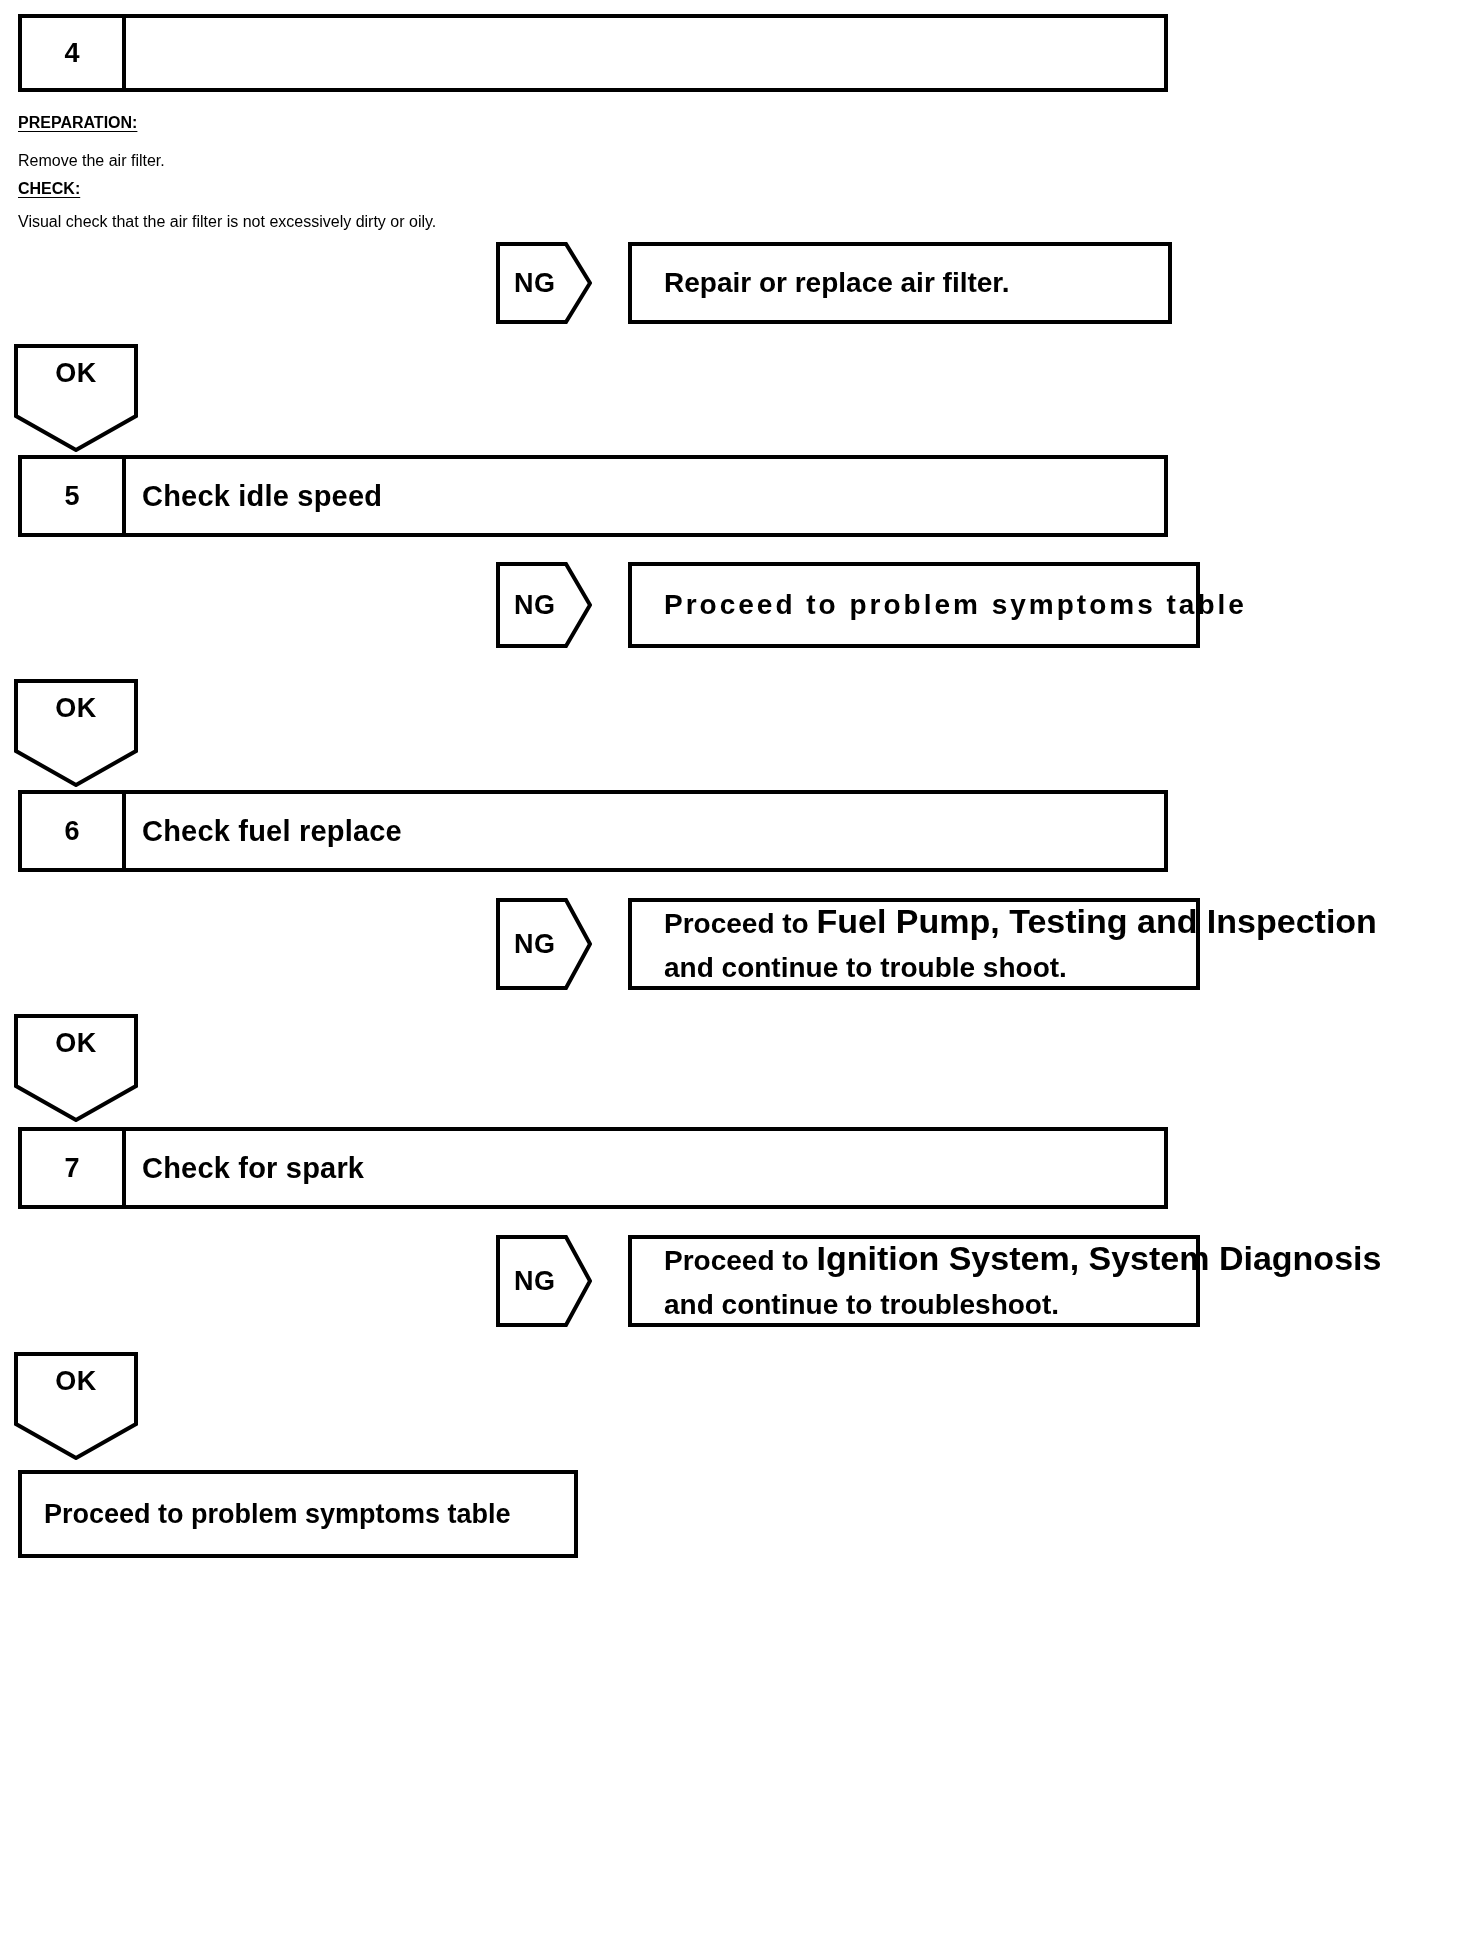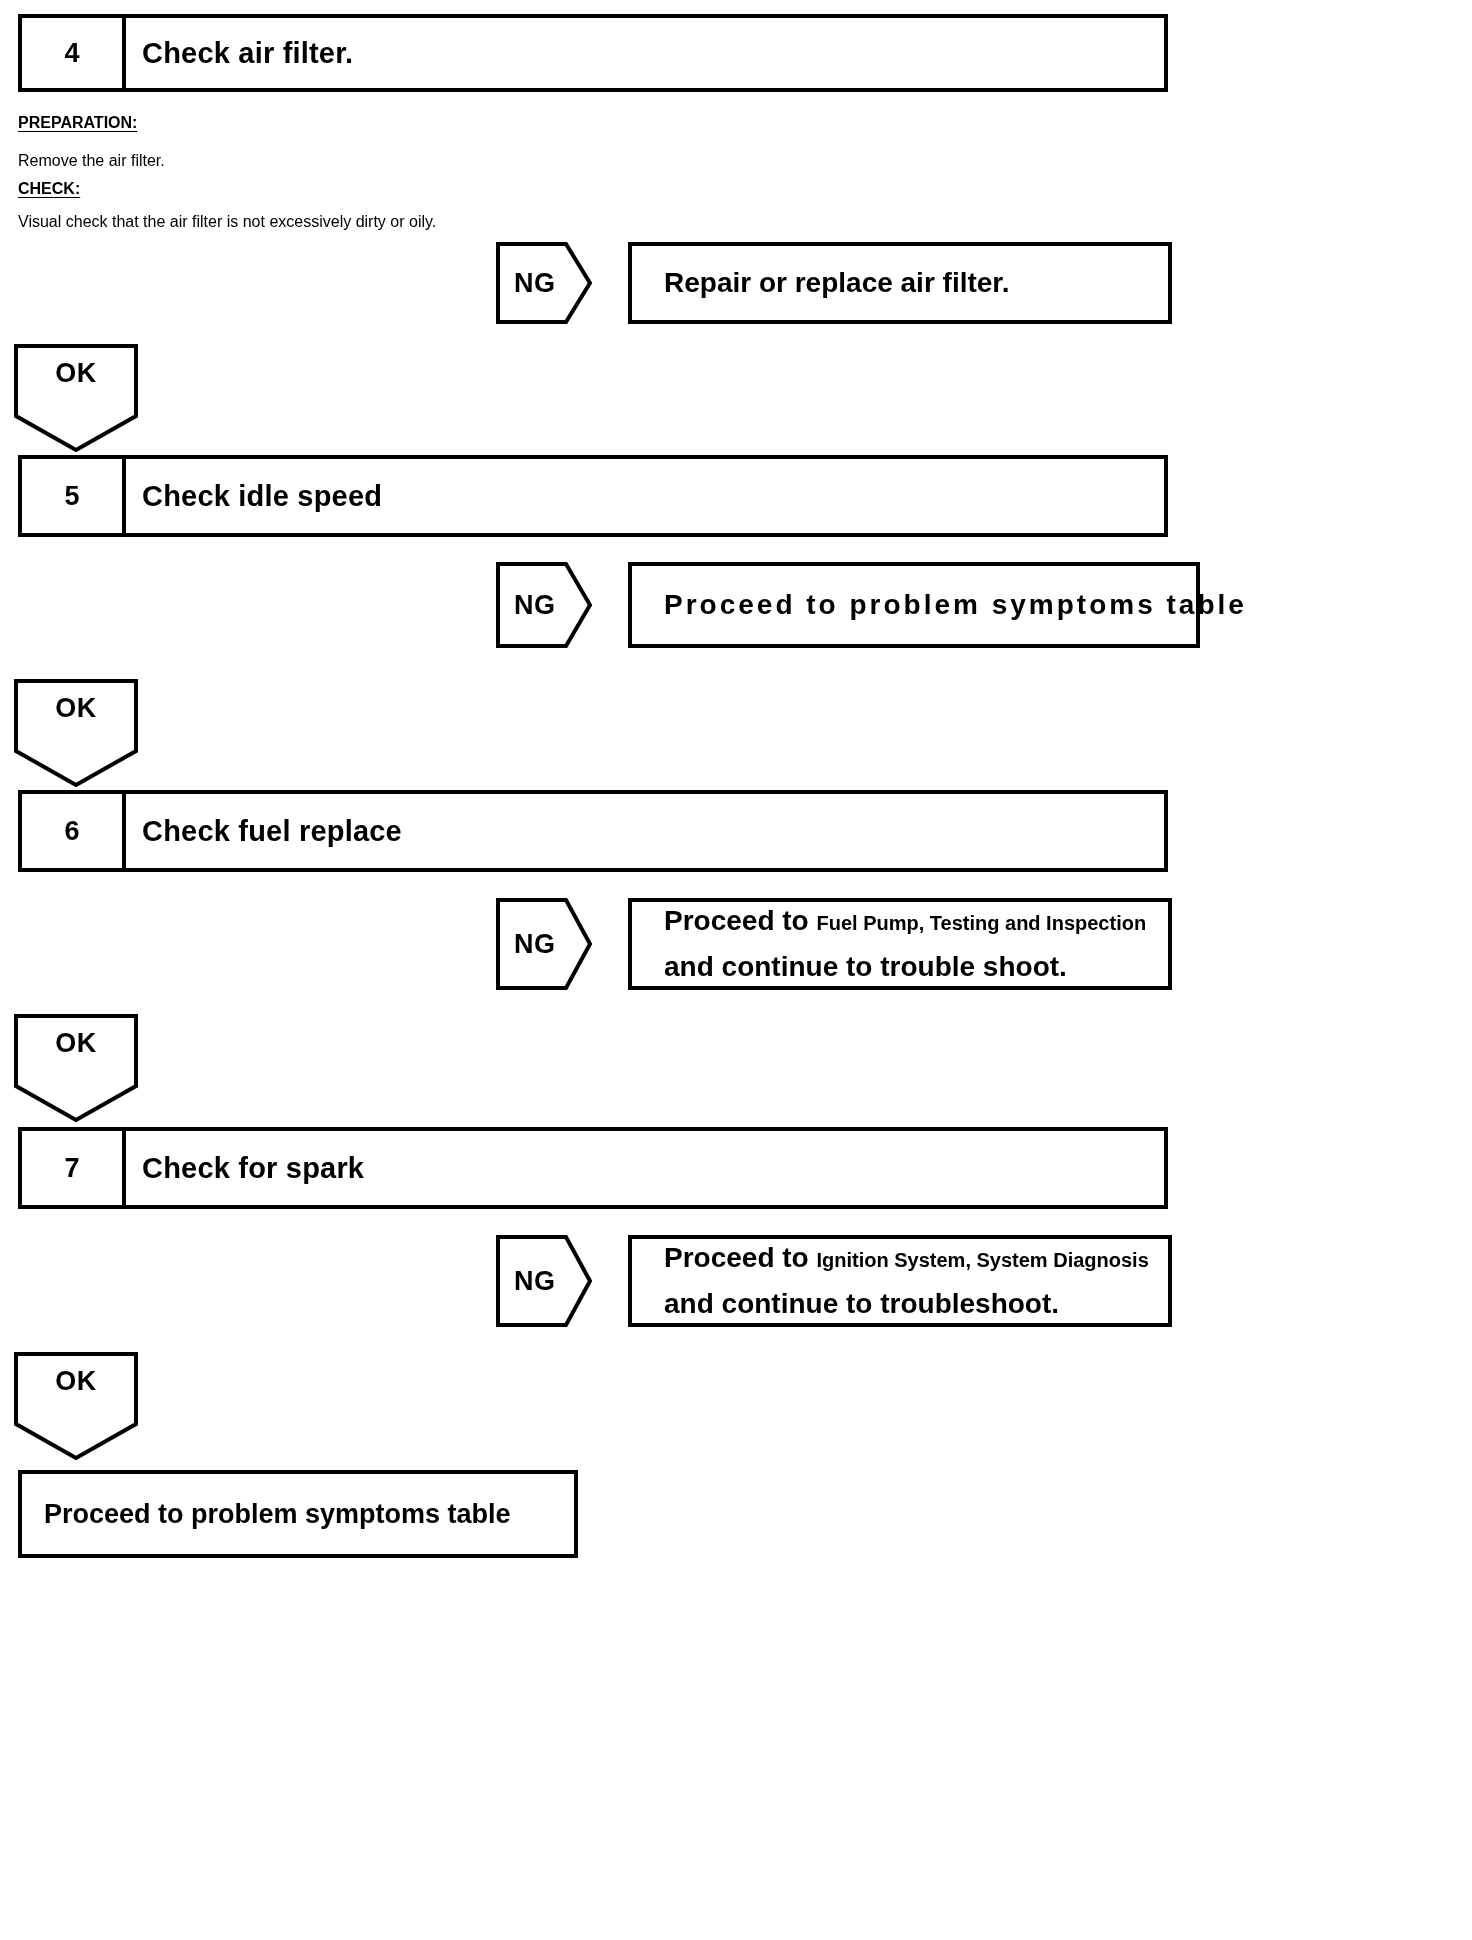--- a/index.html
+++ b/index.html
@@ -102,21 +102,21 @@
     margin-left: 8px;
     display: flex;
     flex-direction: column;
     justify-content: center;
     padding-left: 32px;
     font-weight: bold;
     font-size: 28px;
   }
   .ng-target .line { white-space: nowrap; line-height: 44px; }
   .sp { letter-spacing: 3px; }
-  .cond { font-size: 20px; letter-spacing: 0px; margin-top: 32px; }
+  .cond { font-size: 34px; letter-spacing: 0px; margin-top: 32px; }
 
   
   .ok-arrow {
     position: absolute;
     width: 124px;
     height: 108px;
   }
   .ok-arrow svg {
     position: absolute;
     inset: 0;
@@ -148,21 +148,20 @@
     font-size: 27px;
   }
 </style>
 </head>
 <body>
 
 <div class="page">
 
   <div class="step-box" style="left:18px; top:14px; width:1150px; height:78px;">
     <div class="step-num">4</div>
-    <div class="step-title">Check air filter.</div>
   </div>
 
   <div class="bodytext heading" style="left:18px; top:106px;">PREPARATION:</div>
   <div class="bodytext" style="left:18px; top:144px;">Remove the air filter.</div>
   <div class="bodytext heading" style="left:18px; top:172px;">CHECK:</div>
   <div class="bodytext" style="left:18px; top:205px;">Visual check that the air filter is not excessively dirty or oily.</div>
 
   <div class="ng-row" style="left:496px; top:242px; width:676px; height:82px;">
     <div class="ng-arrow">
       <svg viewBox="0 0 96 82" preserveAspectRatio="none">

